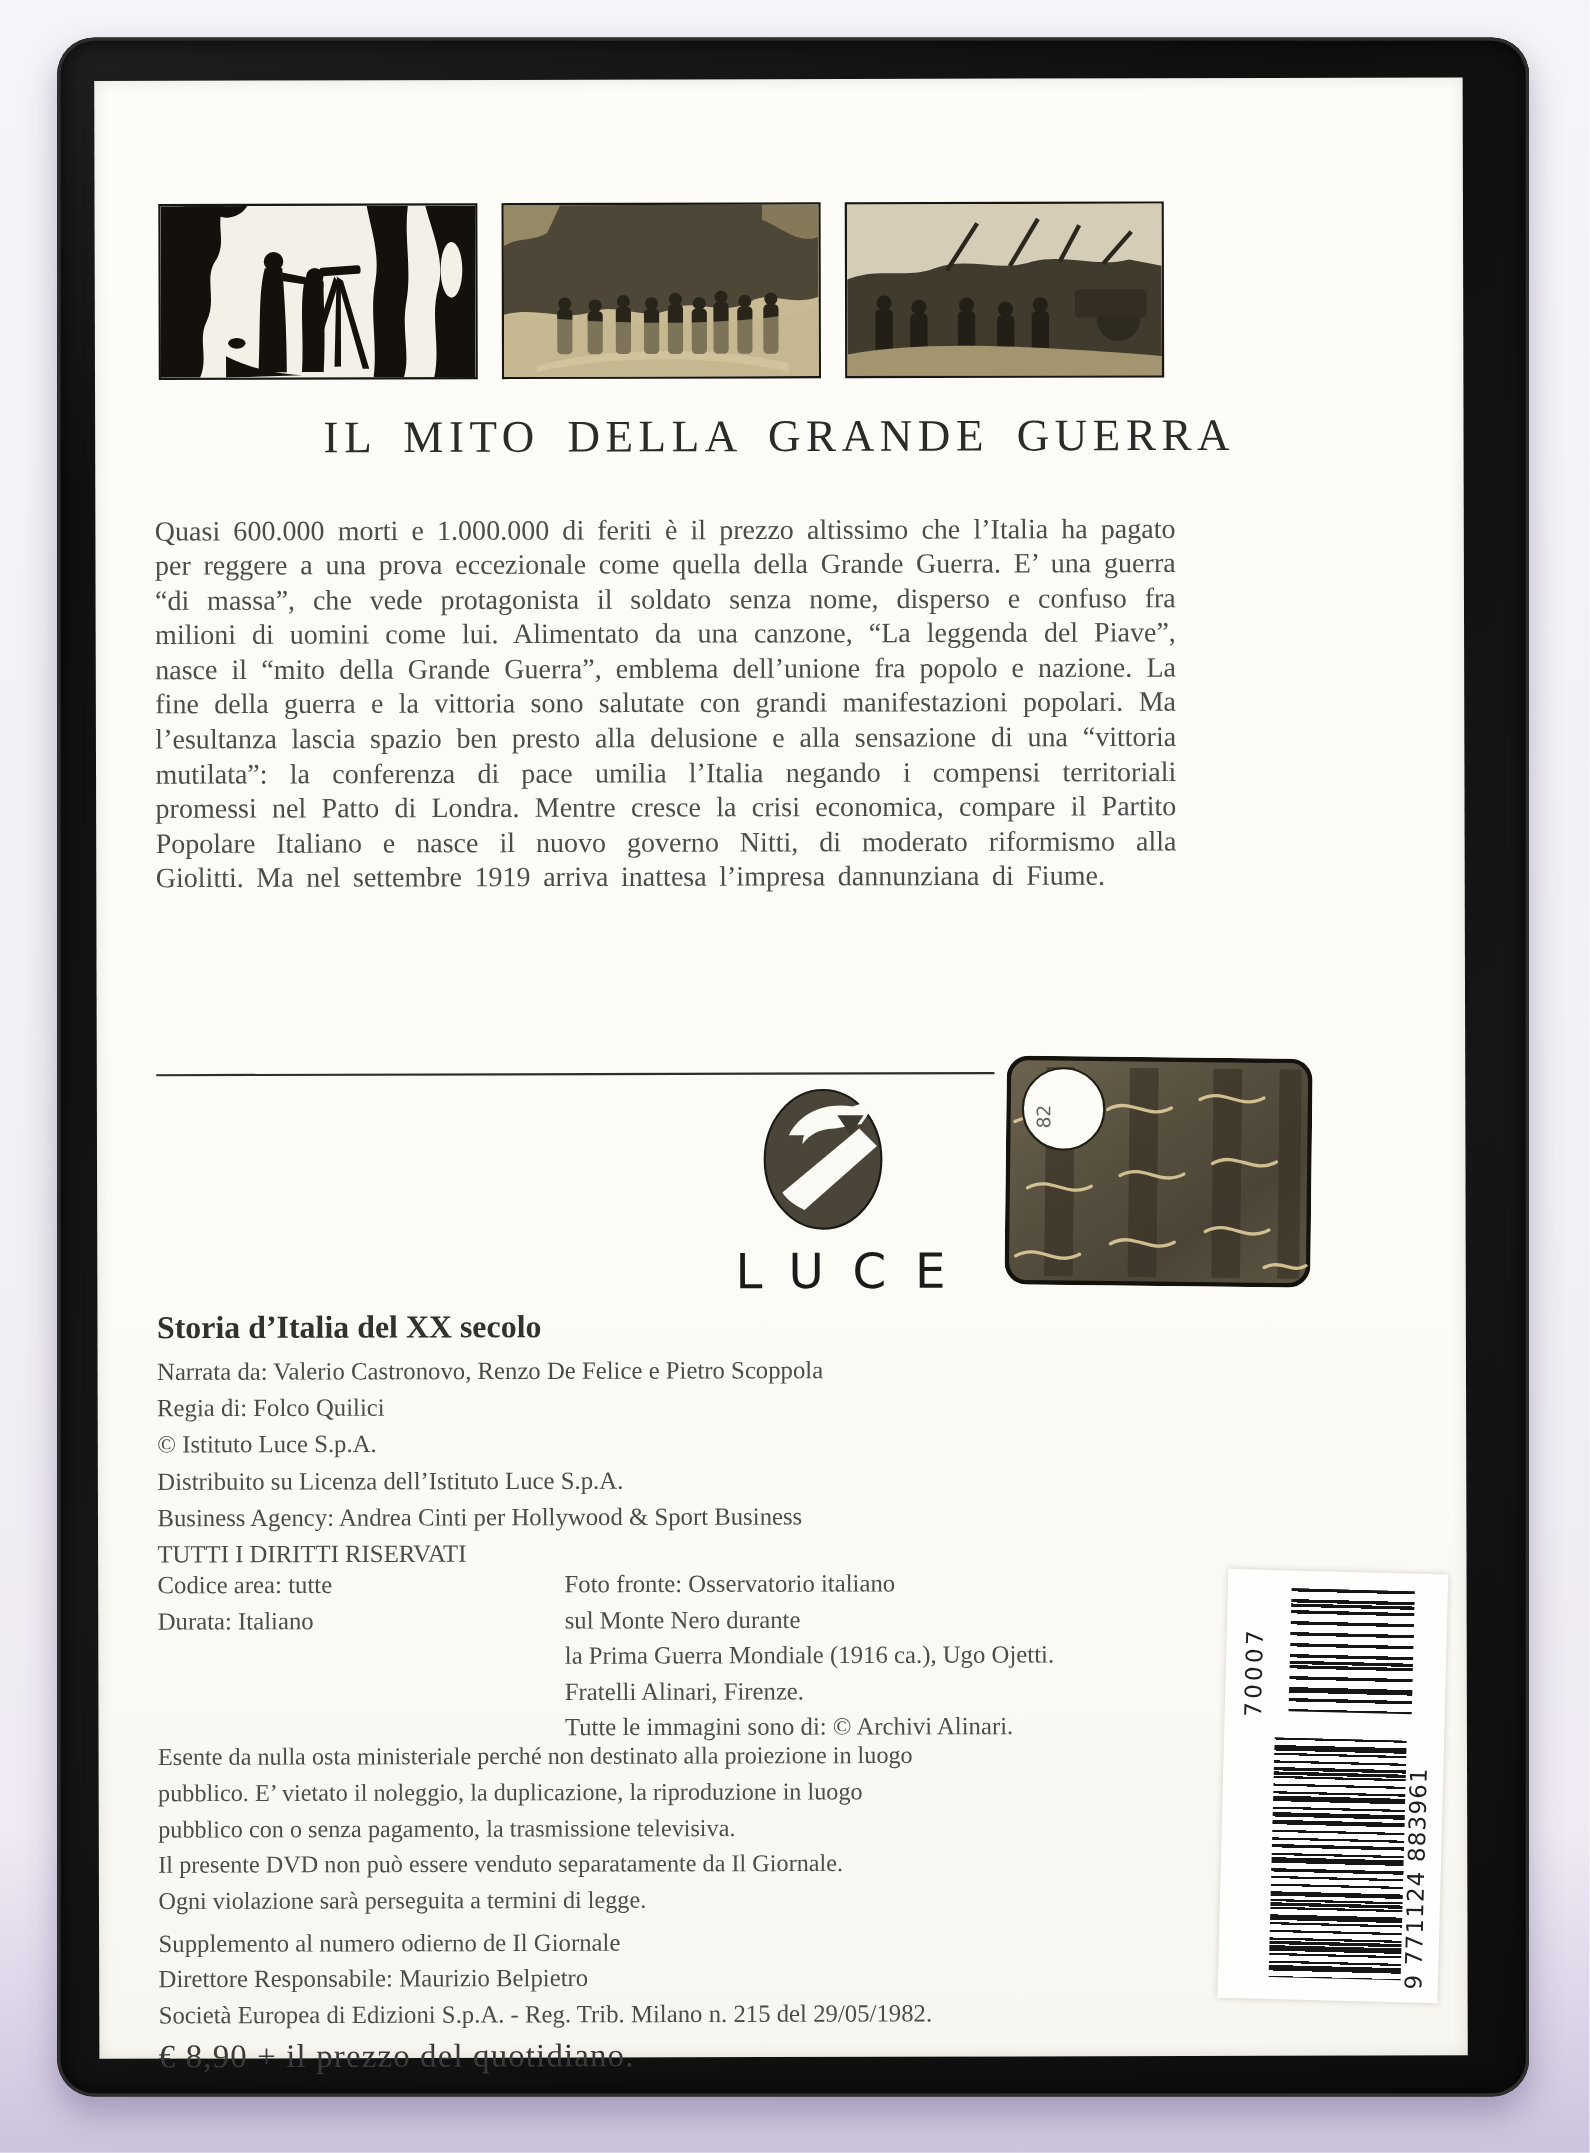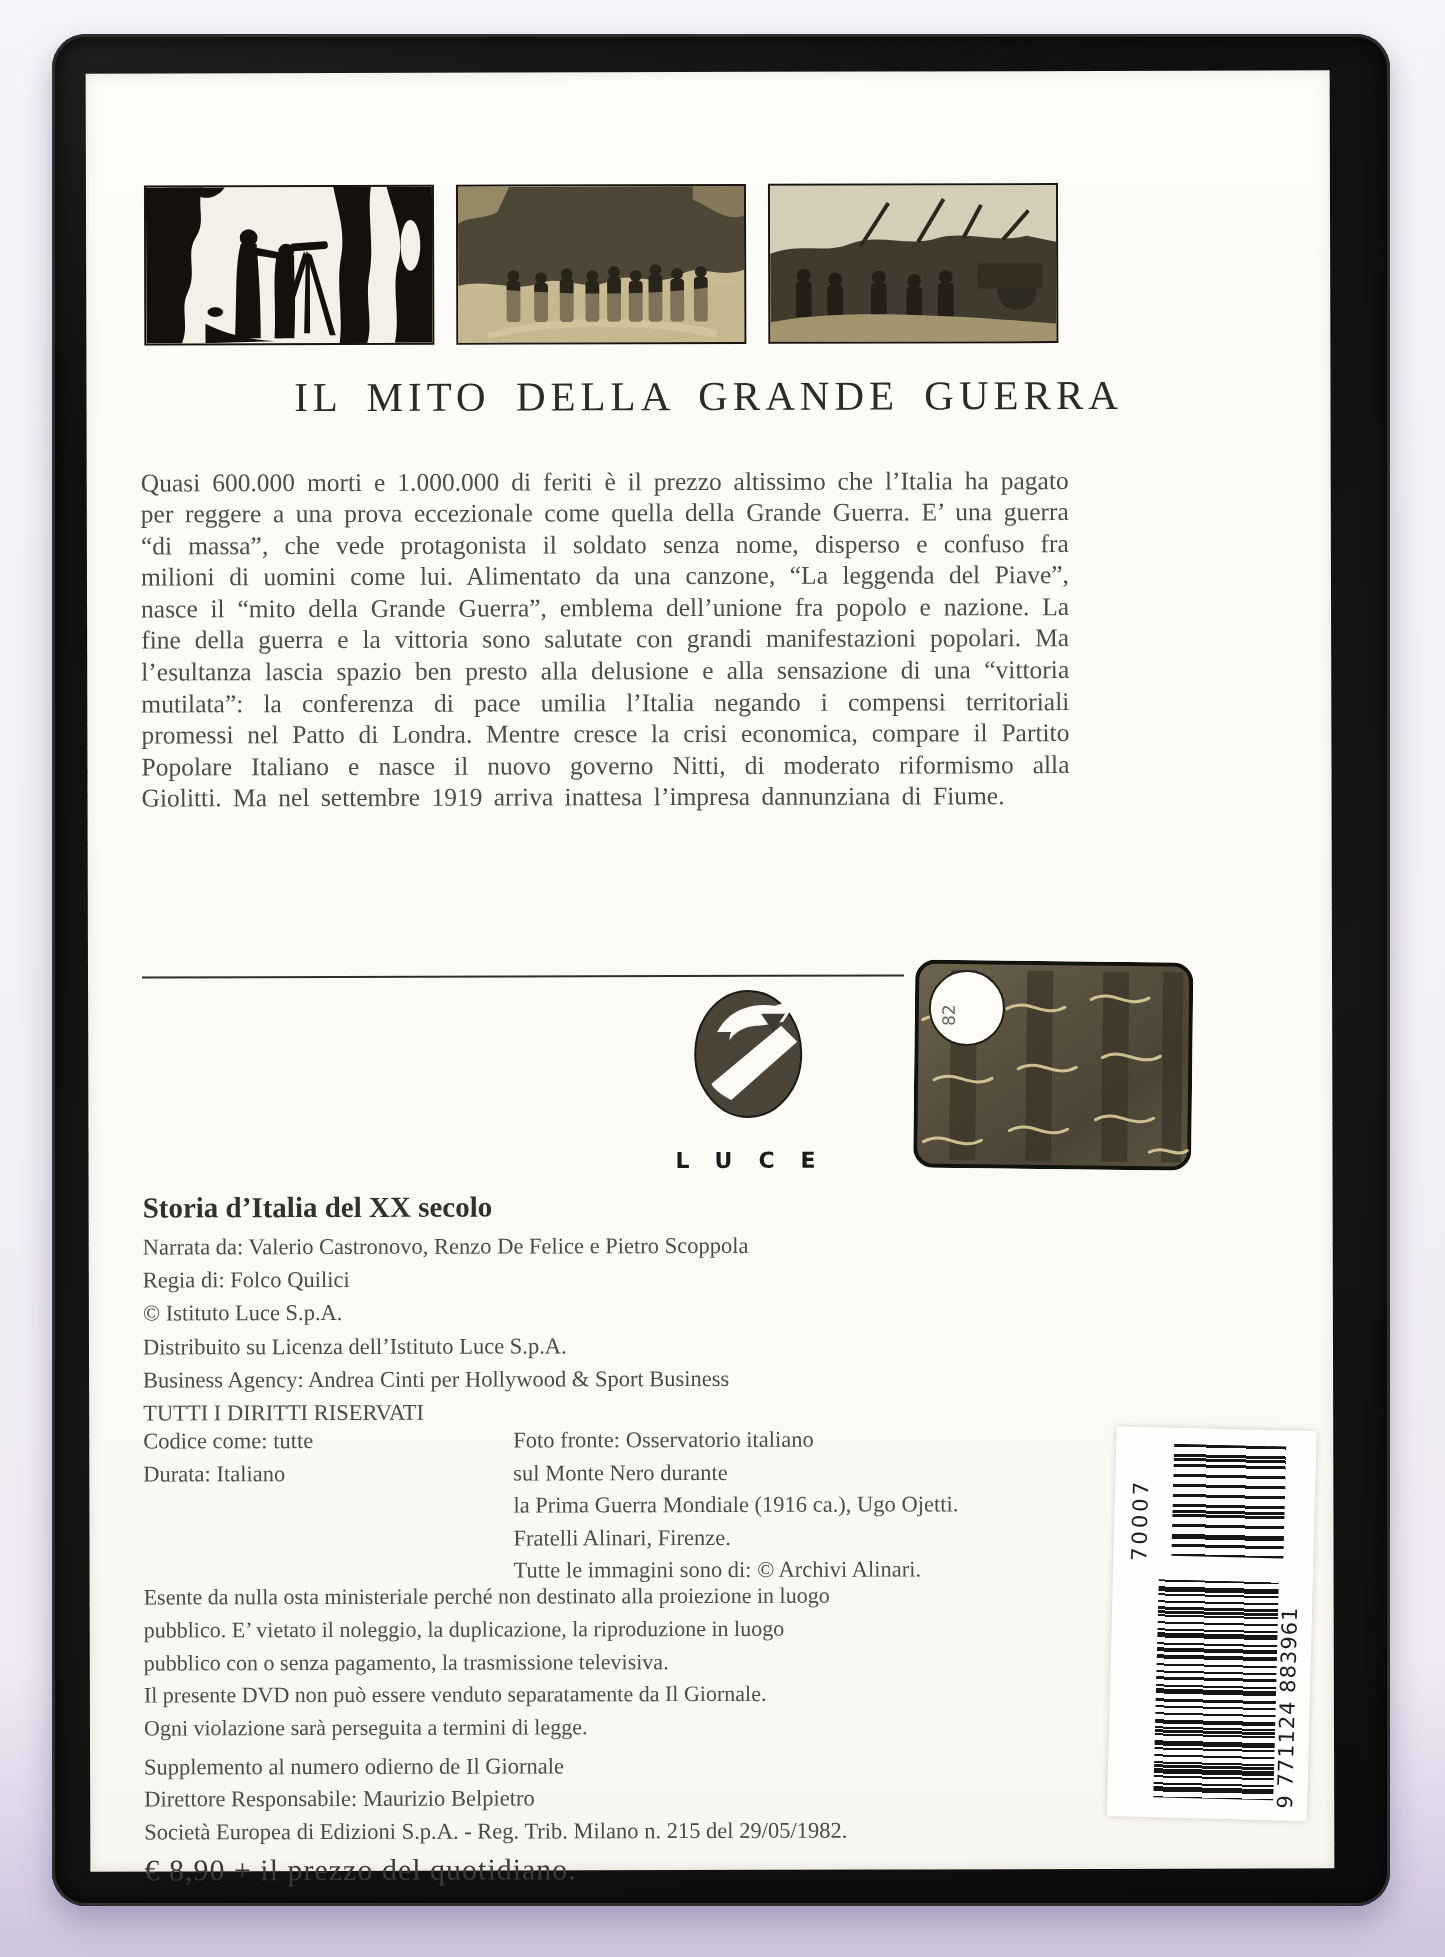--- a/index.html
+++ b/index.html
@@ -30,22 +30,22 @@
     font-size:41px;letter-spacing:5px;word-spacing:10px;color:#2d2b29;font-weight:500;
   }
   .synopsis{
     position:absolute;left:54px;top:368px;width:928px;
     font-size:25.5px;line-height:31.6px;text-align:justify;color:#4d4c4a;
     word-spacing:5px;
   }
   .rule{position:absolute;left:54px;top:903px;width:762px;height:2px;background:#2f2e2c;}
   
   .logo{position:absolute;left:560px;top:916px;width:200px;text-align:center;}
-  .logo-word{margin-top:24px;font-family:"DejaVu Sans","Liberation Sans",sans-serif;
-    font-size:22px;font-weight:700;color:#1b1b1b;letter-spacing:26px;padding-left:20px;}
+  .logo-word{margin-top:6px;font-family:"DejaVu Sans","Liberation Sans",sans-serif;
+    font-size:44px;font-weight:400;color:#1b1b1b;letter-spacing:26px;padding-left:20px;}
   
   .sticker{position:absolute;left:826px;top:890px;width:278px;height:208px;transform:rotate(.8deg);}
   
   .credits{position:absolute;left:54px;top:1118px;color:#4c4b49;}
   .credits .head{font-size:29px;font-weight:bold;color:#33312e;margin-bottom:6px;}
   .credits .ln{font-size:22.5px;line-height:33.2px;}
   .specs{position:absolute;left:54px;top:1352px;width:930px;display:flex;color:#4d4c4a;}
   .specs .col-l{width:370px;}
   .specs .col-r{width:560px;}
   .specs .ln{font-size:22.5px;line-height:32.6px;}
@@ -227,21 +227,21 @@
     <div class="ln">Narrata da: Valerio Castronovo, Renzo De Felice e Pietro Scoppola</div>
     <div class="ln">Regia di: Folco Quilici</div>
     <div class="ln">© Istituto Luce S.p.A.</div>
     <div class="ln">Distribuito su Licenza dell’Istituto Luce S.p.A.</div>
     <div class="ln">Business Agency: Andrea Cinti per Hollywood &amp; Sport Business</div>
     <div class="ln">TUTTI I DIRITTI RISERVATI</div>
   </div>
 
   <div class="specs">
     <div class="col-l">
-      <div class="ln">Codice come: tutte</div>
+      <div class="ln">Codice area: tutte</div>
       <div class="ln">Durata: Italiano</div>
     </div>
     <div class="col-r">
       <div class="ln">Foto fronte: Osservatorio italiano</div>
       <div class="ln">sul Monte Nero durante</div>
       <div class="ln">la Prima Guerra Mondiale (1916 ca.), Ugo Ojetti.</div>
       <div class="ln">Fratelli Alinari, Firenze.</div>
       <div class="ln">Tutte le immagini sono di: © Archivi Alinari.</div>
     </div>
   </div>

